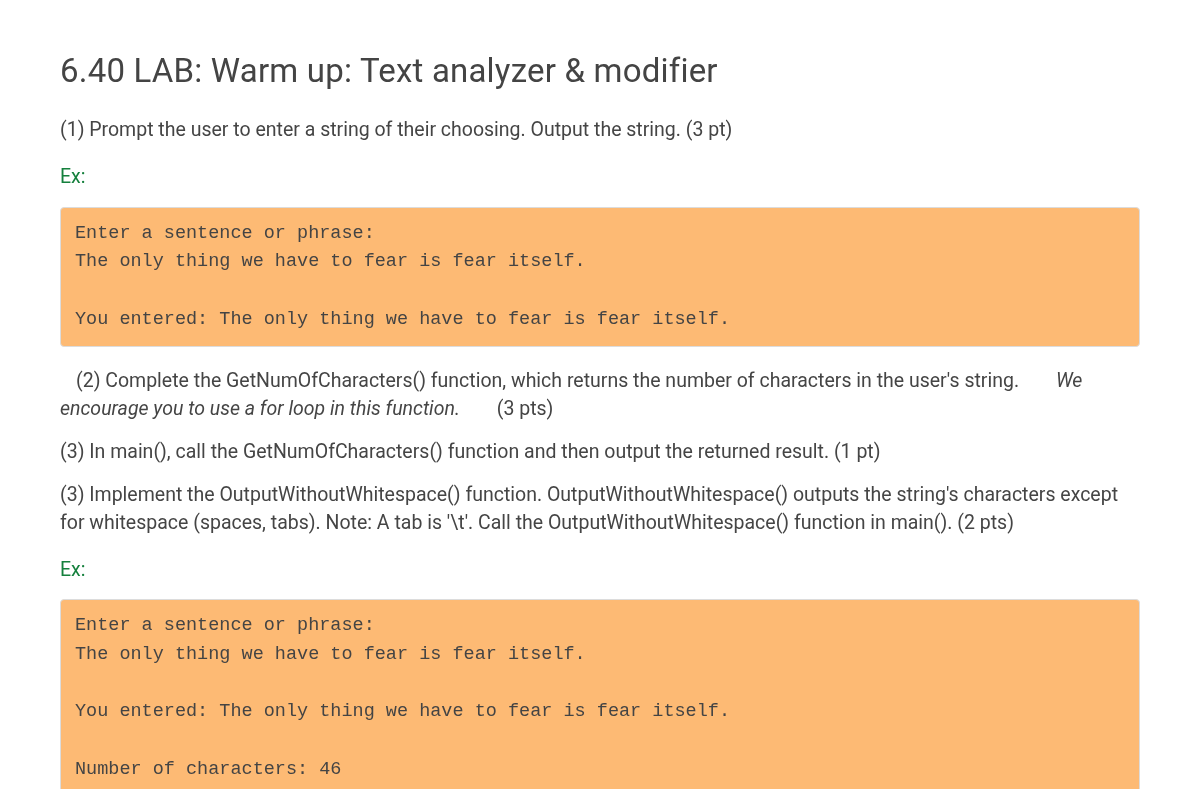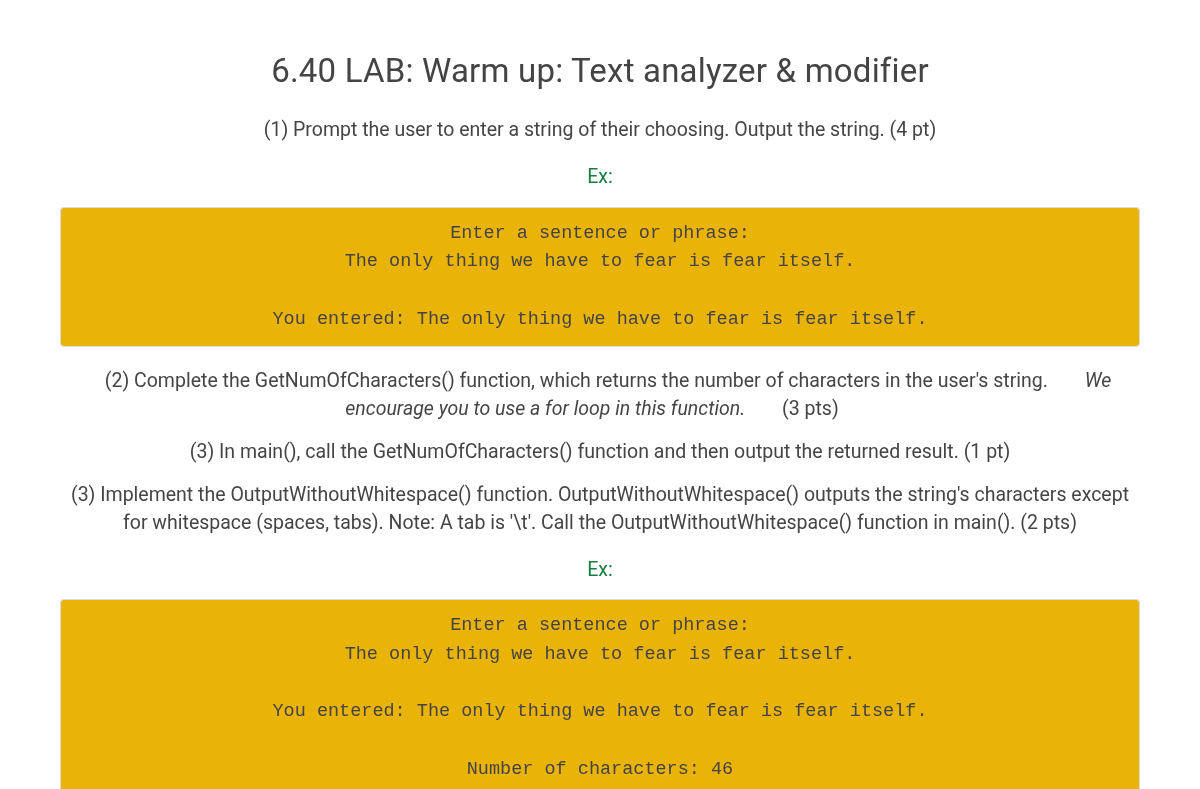--- a/index.html
+++ b/index.html
@@ -1,19 +1,18 @@
 <!DOCTYPE html>
 <html><head>
   <meta charset="utf-8">
   <style>
     * {
       box-sizing: border-box;
       margin: 16px;
       padding: 0;
-      text-align: center;
     }
     body {
       font-family: -apple-system, BlinkMacSystemFont, "Segoe UI", Roboto, "Helvetica Neue", Arial, sans-serif;
       color: #454545;
       background: #ffffff;
       padding: 0 12px;
       font-size: 19.5px;
       line-height: 1.4;
     }
     h1 {
@@ -26,42 +25,42 @@
     .para {
       margin-bottom: 14px;
       color: #454545;
     }
     .ex-label {
       margin-top: 20px;
       margin-bottom: 14px;
       color: #15803d;
     }
     .code-block {
-      background: #eab308;
+      background: #fdba74;
       border: 1px solid #dcdcdc;
       border-radius: 4px;
       padding: 12px 14px;
       font-family: "Courier New", Courier, monospace;
       font-size: 18.5px;
       line-height: 1.55;
       color: #444444;
       white-space: pre;
       margin-bottom: 20px;
       overflow-x: auto;
     }
     .italic {
       font-style: italic;
     }
   </style>
 </head>
 <body>
 
 <h1>6.40 LAB: Warm up: Text analyzer &amp; modifier</h1>
 
-<p class="para">(1) Prompt the user to enter a string of their choosing. Output the string. (4 pt)</p>
+<p class="para">(1) Prompt the user to enter a string of their choosing. Output the string. (3 pt)</p>
 
 <p class="ex-label">Ex:</p>
 
 <div class="code-block">Enter a sentence or phrase:
 The only thing we have to fear is fear itself.
 
 You entered: The only thing we have to fear is fear itself.</div>
 
 <p class="para">
   <span>(2) Complete the GetNumOfCharacters() function, which returns the number of characters in the user's string. </span><span class="italic">We encourage you to use a for loop in this function.</span><span> (3 pts)</span>

